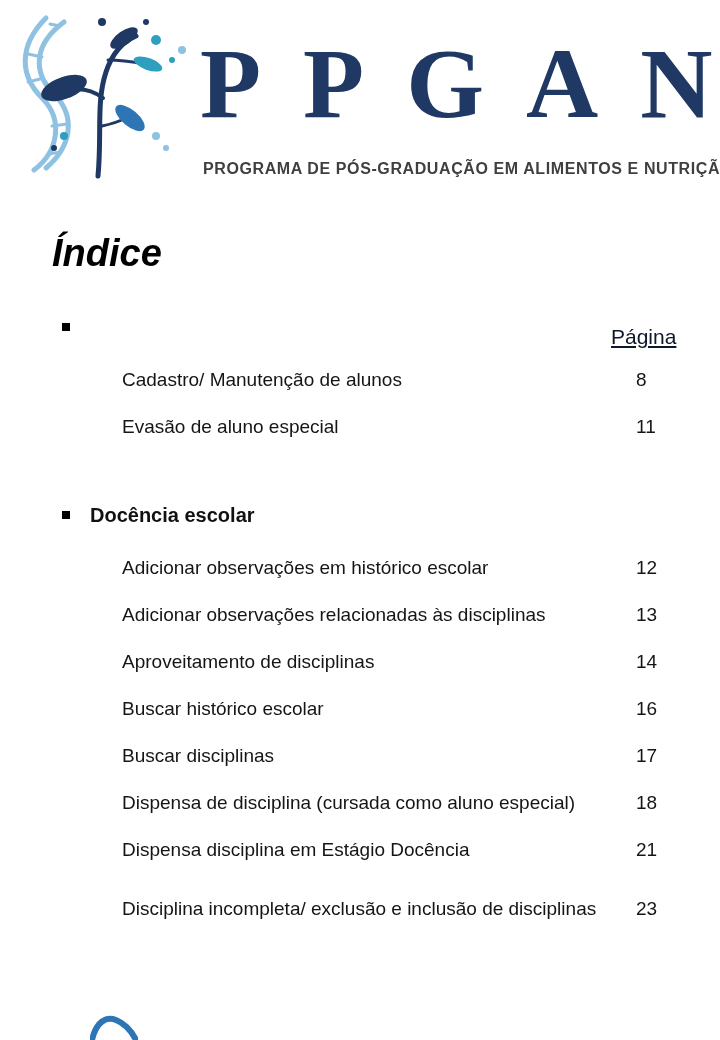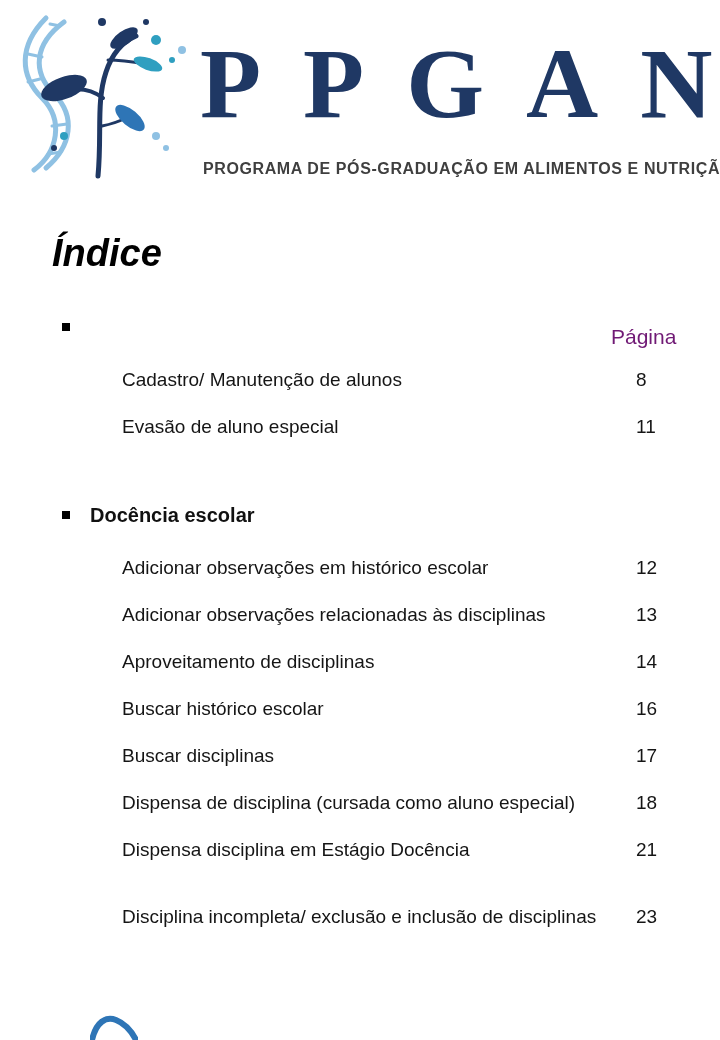--- a/index.html
+++ b/index.html
@@ -32,21 +32,21 @@
     white-space: nowrap;
   }
   .doc-title {
     position: absolute; left: 52px; top: 232px;
     font-size: 38px; font-weight: 700; font-style: italic;
     color: #000;
     margin: 0;
   }
   .pagina-label {
     position: absolute; left: 611px; top: 325px;
-    font-size: 21px; color: #701a75;
+    font-size: 21px; color: #0f172a; text-decoration: underline;
   }
   .toc {
     position: absolute; left: 60px; top: 312px;
     width: 606px;
   }
   .section { margin-bottom: 52px; }
   .section-header {
     display: flex; align-items: center;
     height: 30px; margin-bottom: 12px;
   }
@@ -55,21 +55,21 @@
     flex: none; margin-left: 2px;
   }
   .section-title {
     font-size: 20px; font-weight: 700; color: #111;
     margin-left: 20px; white-space: nowrap;
   }
   .item {
     display: flex; align-items: center;
     height: 47px; box-sizing: border-box; padding-top: 5px;
   }
-  .section:last-child .item:last-child { margin-top: 20px; }
+  .section:last-child .item:last-child { margin-top: 12px; }
   .item .label {
     margin-left: 62px; flex: 1;
     font-size: 19px; color: #151515; white-space: nowrap;
   }
   .item .pagenum {
     flex: none; width: 30px; text-align: left;
     font-size: 19px; color: #151515;
   }
   .footer-frag {
     position: absolute; left: 90px; top: 1014px;

